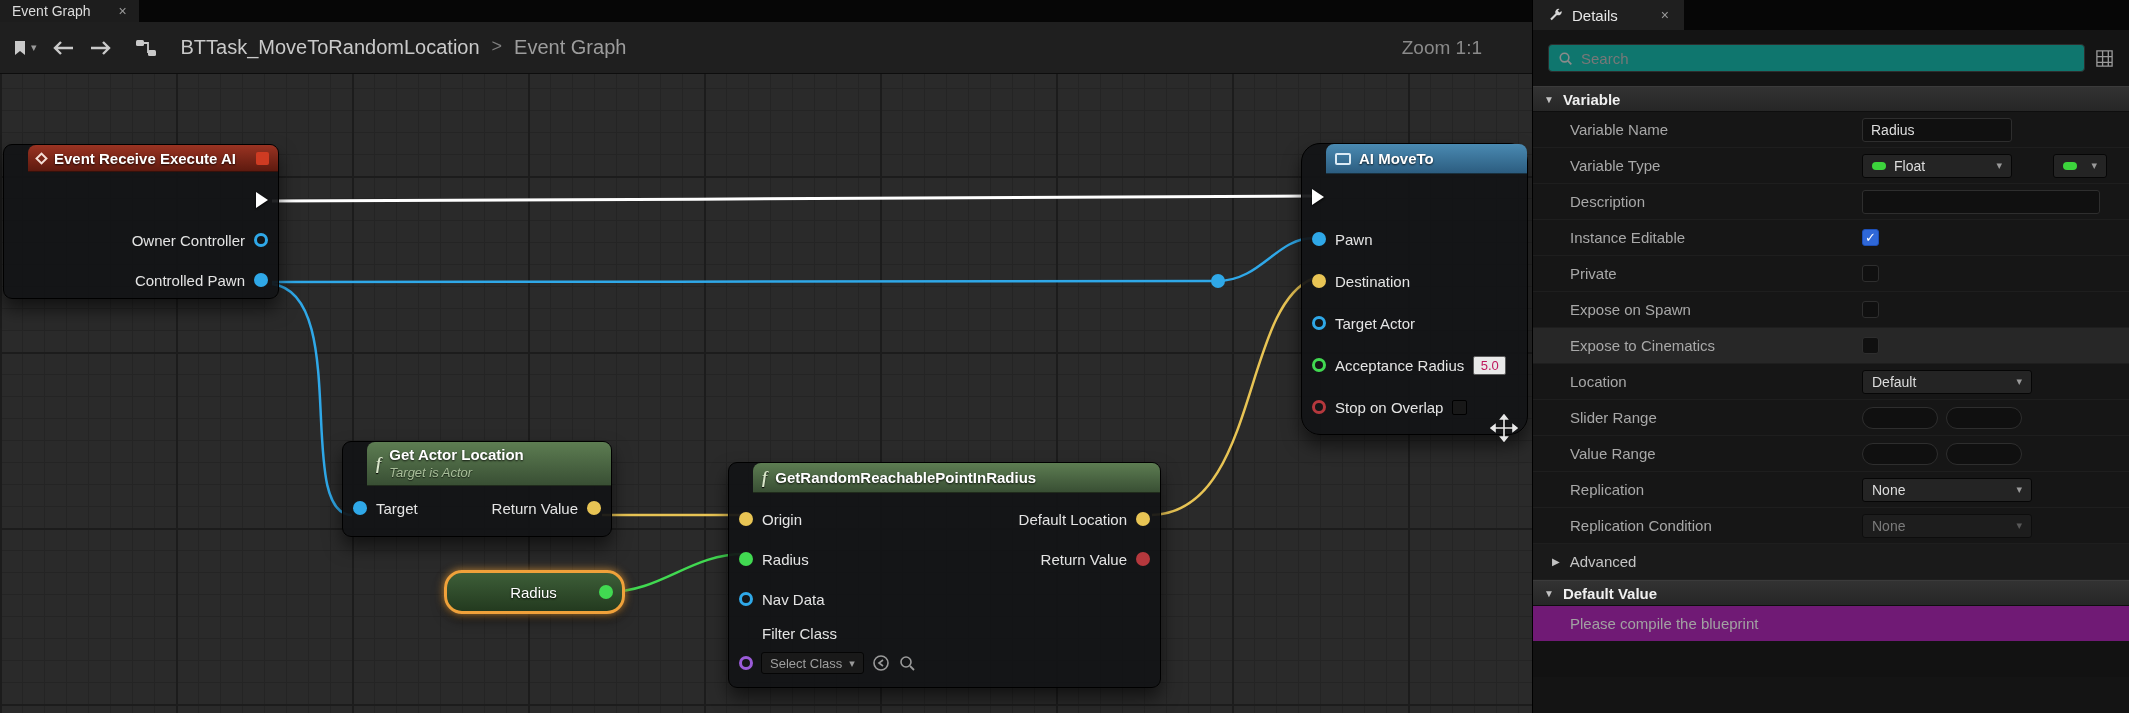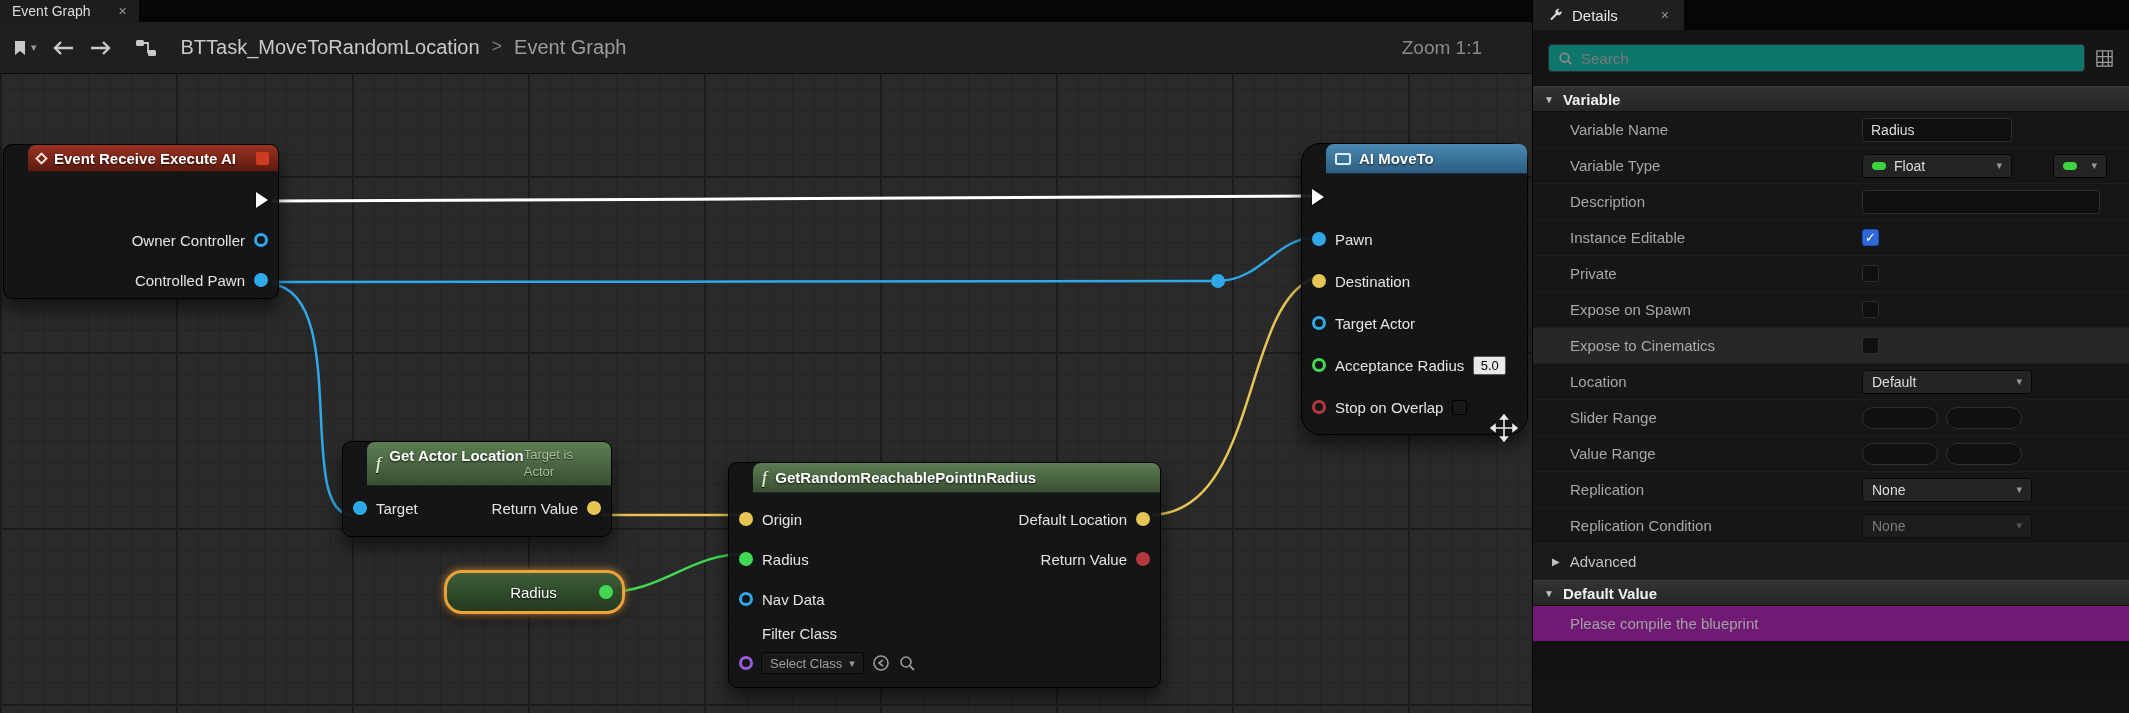--- a/index.html
+++ b/index.html
@@ -32,39 +32,39 @@
   .zoom { margin-left:auto; margin-right:38px; color:#8a8a8a; font-size:19px; }
 
   
   .node { position:absolute; background:rgba(18,19,21,0.93); border:1px solid #000; border-radius:9px; box-shadow:0 10px 18px rgba(0,0,0,.55); z-index:3; }
   .node-header { display:flex; align-items:center; gap:8px; height:27px; padding:0 9px; border-radius:8px 8px 0 0; border-bottom:1px solid rgba(0,0,0,.65);margin-left:24px; }
   .hdr-event { background:linear-gradient(180deg,#9a3322,#5e1a0f); }
   .hdr-ai { background:linear-gradient(180deg,#4a8ab2,#2c5d80); height:30px; }
   .hdr-fn { background:linear-gradient(180deg,#5d7d52,#394f34); }
   .hdr-fn2 { background:linear-gradient(180deg,#5d7d52,#394f34); height:44px; align-items:center; }
   .title { font-weight:bold; font-size:15px; color:#fff; text-shadow:0 1px 2px rgba(0,0,0,.8); white-space:nowrap; }
-  .subtitle { font-size:13px; color:#a9bf9a; text-shadow:0 1px 1px rgba(0,0,0,.6); }
+  .subtitle { font-style:italic; font-size:13px; color:#a9bf9a; text-shadow:0 1px 1px rgba(0,0,0,.6); }
   .diamond { width:9px; height:9px; border:2px solid #f4ded6; transform:rotate(45deg); flex:none; }
   .redbox { width:13px; height:13px; background:#cf3b22; border-radius:2px; margin-left:auto; flex:none; }
   .ai-glyph { width:16px; height:12px; border:2px solid #dbeaf4; border-radius:2px; flex:none; }
   .f-glyph { font-family:"Liberation Serif", serif; font-style:italic; font-weight:bold; font-size:16px; color:#d7e6c8; text-shadow:0 1px 1px #000; flex:none; }
 
   .prow { display:flex; align-items:center; gap:9px; height:40px; padding:0 10px; font-size:15px; color:#e4e4e4; }
   .prow.out { justify-content:flex-end; }
   .row42 { height:42px; }
   .pin { width:14px; height:14px; border-radius:50%; flex:none; }
   .f-blue { background:#2fa8e8; } .h-blue { border:3px solid #2fa8e8; background:transparent; }
   .f-yellow { background:#e8c454; } .f-green { background:#41d951; }
   .h-green { border:3px solid #41d951; background:transparent; }
   .h-red { border:3px solid #b5383d; background:transparent; }
   .f-red { background:#b5383d; }
   .h-purple { border:3px solid #9a5bd8; background:transparent; }
   .exec { width:0; height:0; border-top:8px solid transparent; border-bottom:8px solid transparent; border-left:12px solid #fff; flex:none; filter:drop-shadow(0 1px 1px #000); }
 
-  .pin-num { width:33px; height:19px; background:#e9e9e9; color:#000000; border:1px solid #5a5a5a; border-radius:2px; font-size:13px; text-align:center; font-family:"Liberation Sans",sans-serif; padding:0; }
+  .pin-num { width:33px; height:19px; background:#e9e9e9; color:#be185d; border:1px solid #5a5a5a; border-radius:2px; font-size:13px; text-align:center; font-family:"Liberation Sans",sans-serif; padding:0; }
   .node-cb { width:15px; height:15px; background:#181818; border:1px solid #000; border-radius:2px; flex:none; }
 
   .row2 { display:flex; justify-content:space-between; align-items:center; height:40px; padding:0 10px; font-size:15px; color:#e4e4e4; }
   .cell { display:flex; align-items:center; gap:9px; }
 
   .filter-label-row { height:28px; display:flex; align-items:center; padding-left:33px; font-size:15px; color:#e4e4e4; }
   .select-row { height:32px; display:flex; align-items:center; gap:8px; padding:0 10px; }
   .select-class { height:22px; background:#191919; border:1px solid #050505; border-radius:3px; display:flex; align-items:center; gap:7px; padding:0 8px; color:#9f9f9f; font-size:13px; }
   .chev { color:#9a9a9a; font-size:11px; }
 
@@ -176,21 +176,21 @@
             <span class="pin h-red"></span>
             <span>Stop on Overlap</span>
             <span class="node-cb"></span>
           </div>
         </div>
       </div>
 
       <div class="node" style="left:342px; top:441px; width:270px; height:96px;">
         <div class="node-header hdr-fn2">
           <span class="f-glyph">f</span>
-          <span style="display:flex;flex-direction:row;line-height:1.25;">
+          <span style="display:flex;flex-direction:column;line-height:1.25;">
             <span class="title">Get Actor Location</span>
             <span class="subtitle">Target is Actor</span>
           </span>
         </div>
         <div class="row2" style="height:44px;">
           <span class="cell">
             <span class="pin f-blue"></span>
             <span>Target</span>
           </span>
           <span class="cell">

